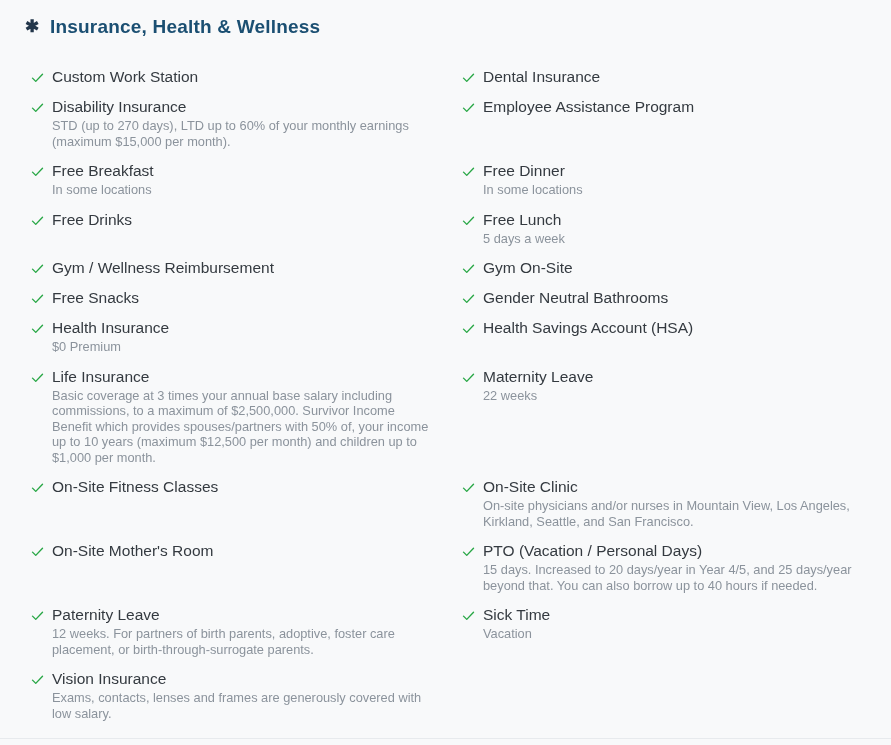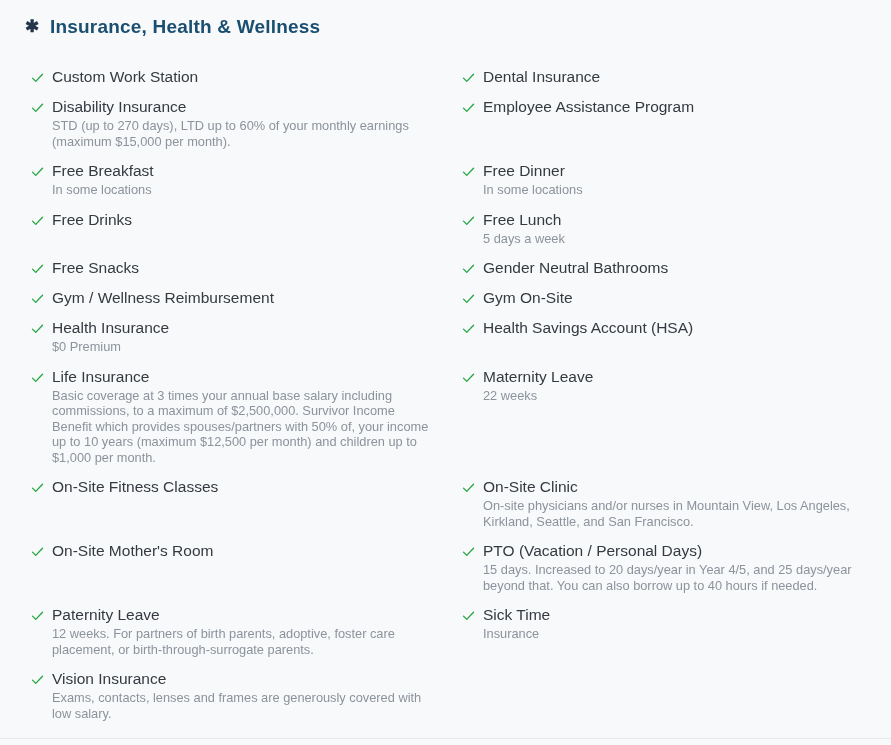--- a/index.html
+++ b/index.html
@@ -177,59 +177,59 @@
       </div>
       <div class="row">
         <div class="cell">
           <div class="item">
             <span class="check" style="color: var(--check);">
               <svg width="15" height="15" viewBox="0 0 24 24" fill="none">
                 <path d="M4 13l5.2 5.2L20 6.8" stroke="currentColor" stroke-width="2.2" stroke-linecap="round" stroke-linejoin="round"></path>
               </svg>
             </span>
             <div class="text">
+              <div class="b-title">Gym / Wellness Reimbursement</div>
+            </div>
+          </div>
+        </div>
+        <div class="cell">
+          <div class="item">
+            <span class="check" style="color: var(--check);">
+              <svg width="15" height="15" viewBox="0 0 24 24" fill="none">
+                <path d="M4 13l5.2 5.2L20 6.8" stroke="currentColor" stroke-width="2.2" stroke-linecap="round" stroke-linejoin="round"></path>
+              </svg>
+            </span>
+            <div class="text">
+              <div class="b-title">Gym On-Site</div>
+            </div>
+          </div>
+        </div>
+      </div>
+      <div class="row">
+        <div class="cell">
+          <div class="item">
+            <span class="check" style="color: var(--check);">
+              <svg width="15" height="15" viewBox="0 0 24 24" fill="none">
+                <path d="M4 13l5.2 5.2L20 6.8" stroke="currentColor" stroke-width="2.2" stroke-linecap="round" stroke-linejoin="round"></path>
+              </svg>
+            </span>
+            <div class="text">
               <div class="b-title">Free Snacks</div>
             </div>
           </div>
         </div>
         <div class="cell">
           <div class="item">
             <span class="check" style="color: var(--check);">
               <svg width="15" height="15" viewBox="0 0 24 24" fill="none">
                 <path d="M4 13l5.2 5.2L20 6.8" stroke="currentColor" stroke-width="2.2" stroke-linecap="round" stroke-linejoin="round"></path>
               </svg>
             </span>
             <div class="text">
               <div class="b-title">Gender Neutral Bathrooms</div>
-            </div>
-          </div>
-        </div>
-      </div>
-      <div class="row">
-        <div class="cell">
-          <div class="item">
-            <span class="check" style="color: var(--check);">
-              <svg width="15" height="15" viewBox="0 0 24 24" fill="none">
-                <path d="M4 13l5.2 5.2L20 6.8" stroke="currentColor" stroke-width="2.2" stroke-linecap="round" stroke-linejoin="round"></path>
-              </svg>
-            </span>
-            <div class="text">
-              <div class="b-title">Gym / Wellness Reimbursement</div>
-            </div>
-          </div>
-        </div>
-        <div class="cell">
-          <div class="item">
-            <span class="check" style="color: var(--check);">
-              <svg width="15" height="15" viewBox="0 0 24 24" fill="none">
-                <path d="M4 13l5.2 5.2L20 6.8" stroke="currentColor" stroke-width="2.2" stroke-linecap="round" stroke-linejoin="round"></path>
-              </svg>
-            </span>
-            <div class="text">
-              <div class="b-title">Gym On-Site</div>
             </div>
           </div>
         </div>
       </div>
       <div class="row">
         <div class="cell">
           <div class="item">
             <span class="check" style="color: var(--check);">
               <svg width="15" height="15" viewBox="0 0 24 24" fill="none">
                 <path d="M4 13l5.2 5.2L20 6.8" stroke="currentColor" stroke-width="2.2" stroke-linecap="round" stroke-linejoin="round"></path>
@@ -352,21 +352,21 @@
         </div>
         <div class="cell">
           <div class="item">
             <span class="check" style="color: var(--check);">
               <svg width="15" height="15" viewBox="0 0 24 24" fill="none">
                 <path d="M4 13l5.2 5.2L20 6.8" stroke="currentColor" stroke-width="2.2" stroke-linecap="round" stroke-linejoin="round"></path>
               </svg>
             </span>
             <div class="text">
               <div class="b-title">Sick Time</div>
-              <div class="b-desc">Insurance</div>
+              <div class="b-desc">Vacation</div>
             </div>
           </div>
         </div>
       </div>
       <div class="row">
         <div class="cell">
           <div class="item">
             <span class="check" style="color: var(--check);">
               <svg width="15" height="15" viewBox="0 0 24 24" fill="none">
                 <path d="M4 13l5.2 5.2L20 6.8" stroke="currentColor" stroke-width="2.2" stroke-linecap="round" stroke-linejoin="round"></path>

